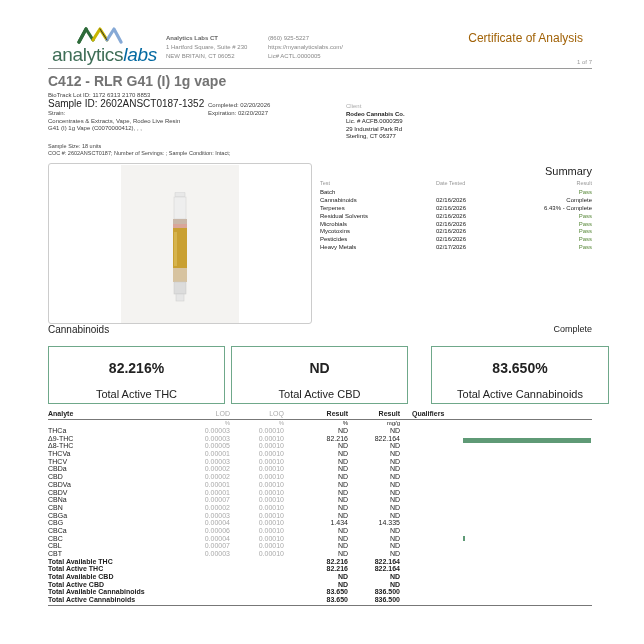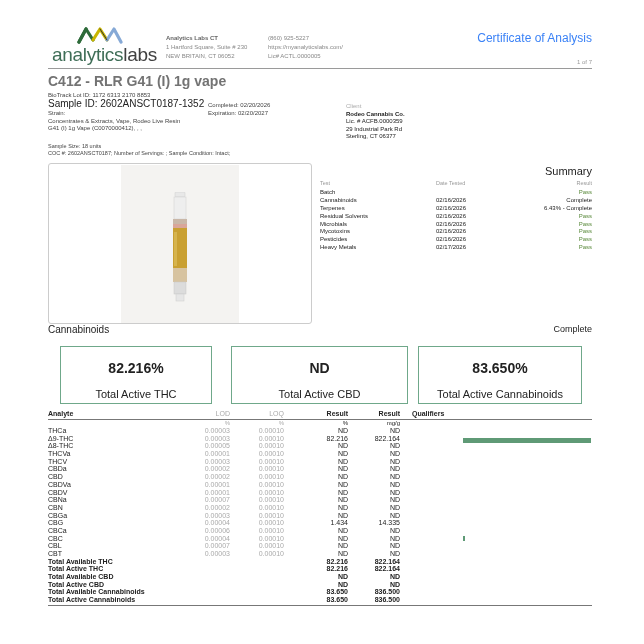--- a/index.html
+++ b/index.html
@@ -5,25 +5,25 @@
   * { box-sizing: border-box; margin: 0; padding: 0; }
   html, body { width: 644px; height: 644px; background: #ffffff; overflow: hidden; }
   body { font-family: "Liberation Sans", "DejaVu Sans", sans-serif; color: #222; position: relative; }
 
   .page { position: absolute; left: 48px; top: 0; width: 544px; height: 644px; }
 
   
   .logo { position: absolute; left: 0; top: 26px; width: 105px; height: 36px; }
   .logo svg { position: absolute; left: 28px; top: 0; }
   .logo-text { position: absolute; left: 4px; top: 18px; font-size: 19px; color: #3f6e57; letter-spacing: -0.3px; }
-  .logo-text .light { color: #404040; font-weight: normal; }
+  .logo-text .light { color: #0369a1; font-weight: normal; font-style: italic; }
   .lab-info { position: absolute; left: 118px; top: 34px; font-size: 6px; line-height: 9px; color: #888; }
   .lab-info .name { color: #666; font-weight: bold; }
   .lab-contact { position: absolute; left: 220px; top: 34px; font-size: 6px; line-height: 9px; color: #888; }
-  .coa-title { position: absolute; right: 0; top: 31px; font-size: 12px; color: #3b82f6; }
+  .coa-title { position: absolute; right: 9px; top: 31px; font-size: 12px; color: #a16207; }
   .page-num { position: absolute; right: 0; top: 59px; font-size: 6px; color: #999; }
   .hdr-rule { position: absolute; left: 0; right: 0; top: 68px; border-top: 1px solid #9a9a9a; }
 
   
   .prod-title { position: absolute; left: 0; top: 73px; font-size: 14px; font-weight: bold; color: #737373; }
   .biotrack { position: absolute; left: 0; top: 92px; font-size: 6px; color: #444; }
   .sample-id { position: absolute; left: 0; top: 98px; font-size: 10px; font-weight: normal; color: #222; }
   .dates { position: absolute; left: 160px; top: 101px; font-size: 6px; line-height: 8px; color: #444; }
   .strain { position: absolute; left: 0; top: 110px; font-size: 6px; line-height: 7.5px; color: #444; width: 170px; }
   .sample-size { position: absolute; left: 0; top: 143px; font-size: 5.5px; line-height: 7px; color: #444; }
@@ -186,29 +186,29 @@
           <span class="c-test">Heavy Metals</span>
           <span class="c-date">02/17/2026</span>
           <span class="c-res pass">Pass</span>
         </div>
       </div>
   </div>
 
   <div class="cann-label">Cannabinoids</div>
   <div class="cann-status">Complete</div>
 
-  <div class="kpi" style="left:12px;width:152px">
+  <div class="kpi" style="left:0;width:177px">
     <div class="val">82.216%</div>
     <div class="lbl">Total Active THC</div>
   </div>
   <div class="kpi" style="left:183px;width:177px">
     <div class="val">ND</div>
     <div class="lbl">Total Active CBD</div>
   </div>
-  <div class="kpi" style="left:370px;width:164px">
+  <div class="kpi" style="left:383px;width:178px">
     <div class="val">83.650%</div>
     <div class="lbl">Total Active Cannabinoids</div>
   </div>
 
   <div class="tbl">
     <div class="th">
       <span class="a">Analyte</span>
       <span class="lod">LOD</span>
       <span class="loq">LOQ</span>
       <span class="r1">Result</span>

